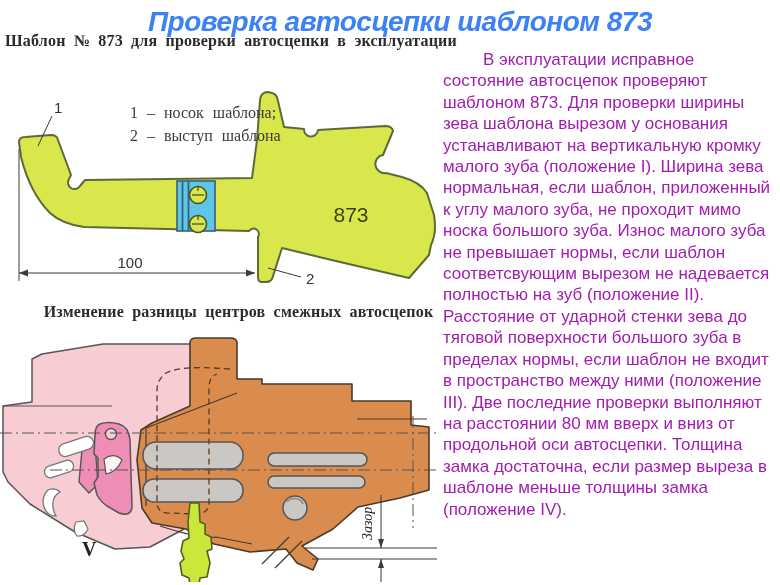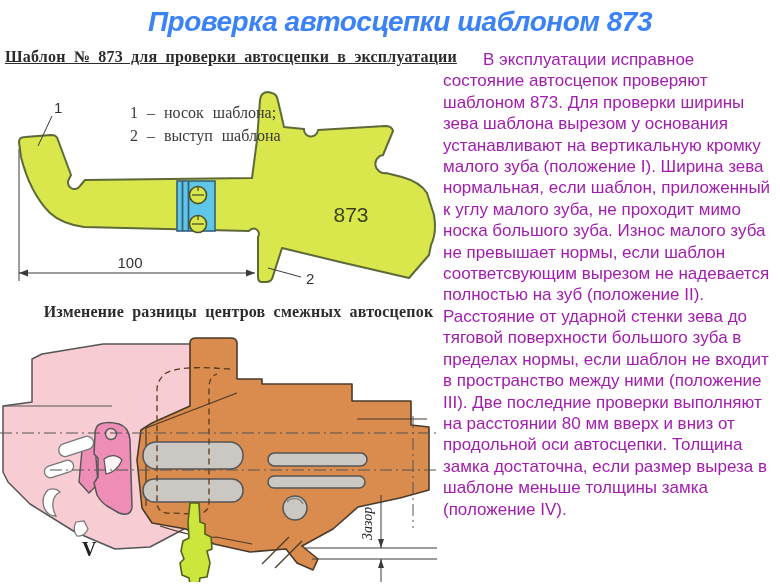--- a/index.html
+++ b/index.html
@@ -3,21 +3,21 @@
 <meta charset="utf-8">
 <style>
   html,body{margin:0;padding:0;background:#fff;}
   body{width:780px;height:585px;position:relative;overflow:hidden;
        font-family:"Liberation Sans",sans-serif;}
   .slide-title{position:absolute;top:6px;left:0;width:652px;text-align:right;
        font-family:"Liberation Sans",sans-serif;font-size:28px;font-weight:bold;
        font-style:italic;color:#3b82f6;letter-spacing:-0.5px;}
   .fig-caption{font-family:"Liberation Serif",serif;font-weight:bold;
        font-size:16px;color:#2b2b2b;word-spacing:4px;letter-spacing:0.2px;}
-  .cap-top{position:absolute;top:48px;left:5px;width:455px;text-align:left;text-decoration:underline;}
+  .cap-top{position:absolute;top:32px;left:5px;width:455px;text-align:left;}
   .cap-bottom{position:absolute;top:303px;left:0px;width:445px;text-align:center;padding-left:16px;}
   .fig-top{position:absolute;top:85px;left:0px;}
   .fig-bottom{position:absolute;top:332px;left:0px;}
   .article{position:absolute;top:49px;left:443px;width:336px;
        font-size:17px;line-height:21.4px;color:#a21caf;text-align:left;
        text-indent:40px;}
   svg text{user-select:none;}
   .lbl{font-family:"Liberation Sans",sans-serif;fill:#333;font-size:15px;}
   .legend-t{font-family:"Liberation Serif",serif;fill:#3a3a3a;font-size:16px;word-spacing:5px;}
   .num873{font-family:"Liberation Sans",sans-serif;fill:#3a4214;font-size:21px;}

